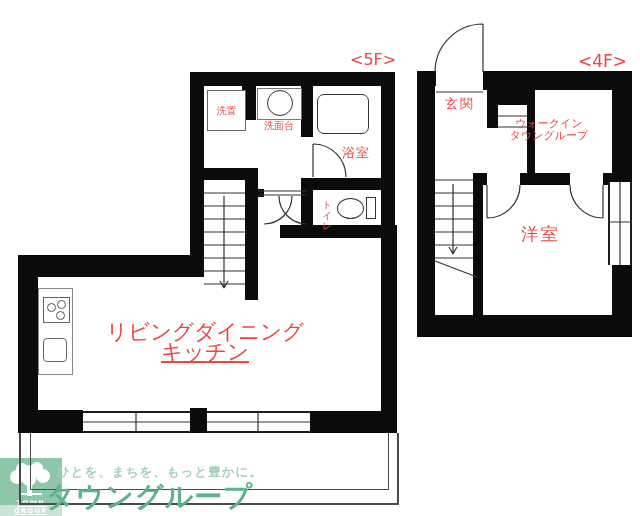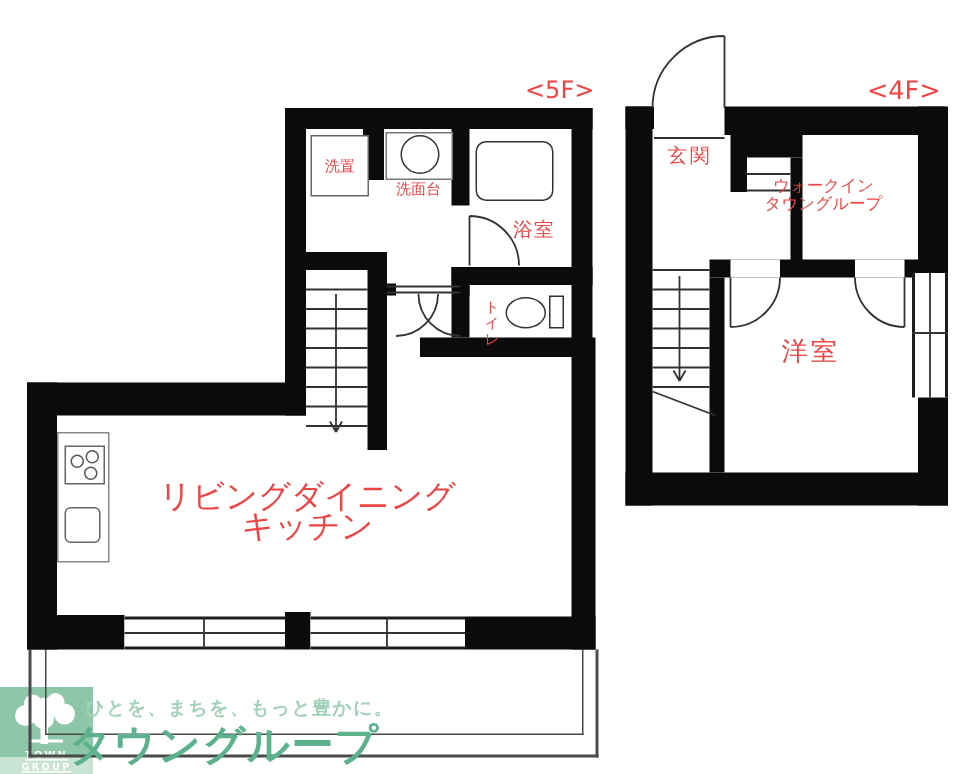--- a/index.html
+++ b/index.html
@@ -136,21 +136,21 @@
   <div class="txt" style="left:350px;top:50px;width:48px;font-size:16px;">&lt;5F&gt;</div>
   <div class="txt" style="left:578px;top:51px;width:52px;font-size:17px;">&lt;4F&gt;</div>
 
   <div class="txt center" style="left:207px;top:104px;width:39px;font-size:10px;">洗置</div>
   <div class="txt center" style="left:256px;top:119px;width:46px;font-size:10px;">洗面台</div>
   <div class="txt" style="left:342px;top:144px;font-size:13px;letter-spacing:1px;">浴室</div>
   <div class="txt vtxt" style="left:320px;top:194px;font-size:9.5px;">トイレ</div>
 
   <div class="txt center" style="left:85px;top:322px;width:240px;font-size:21.5px;line-height:20px;white-space:normal;">
     <span style="display:block;">リビングダイニング</span>
-    <span style="display:block;">キッチン</span>
+    <span style="display:block;text-decoration:underline;">キッチン</span>
   </div>
 
 
   <div class="txt" style="left:445px;top:95px;font-size:13px;letter-spacing:2px;">玄関</div>
   <div class="txt center" style="left:508px;top:118px;width:82px;font-size:11px;line-height:11.5px;white-space:normal;">
     <span style="display:block;">ウォークイン</span>
     <span style="display:block;">タウングループ</span>
   </div>
   <div class="txt" style="left:521px;top:222px;font-size:17.5px;letter-spacing:2px;">洋室</div>
 

